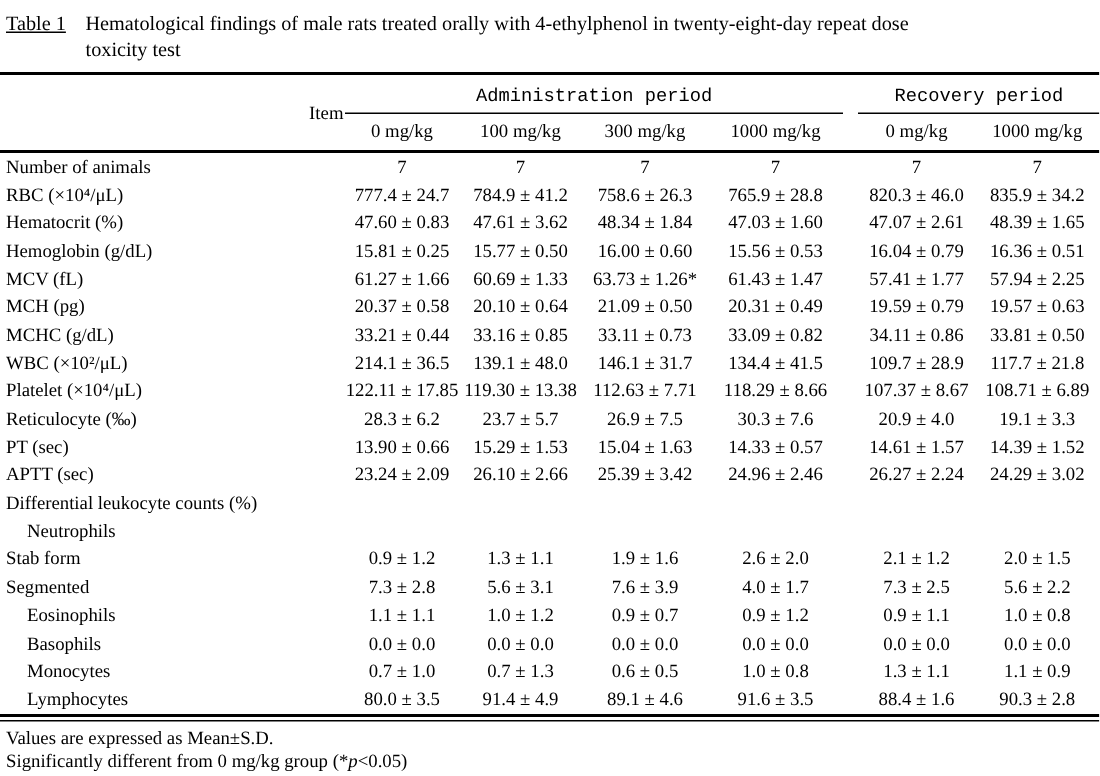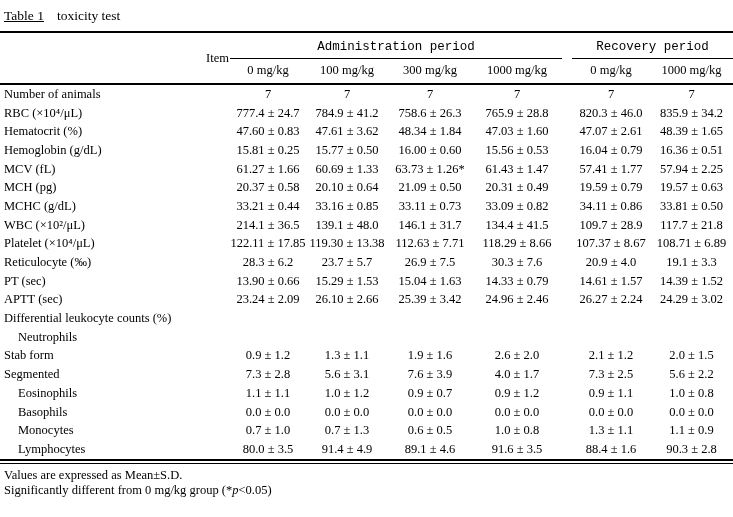--- a/index.html
+++ b/index.html
@@ -87,20 +87,21 @@
   .footnotes .it { font-style: italic; }
 </style>
 </head>
 <body>
 
 <div class="page">
 
   <div class="caption-row">
     <div class="caption-label">Table 1</div>
     <div class="caption-text">
+      <div>Hematological findings of male rats treated orally with 4-ethylphenol in twenty-eight-day repeat dose</div>
       <div>toxicity test</div>
     </div>
   </div>
 
   <table class="data-table">
     <colgroup>
       <col style="width:230px">
       <col style="width:76px">
       <col style="width:82px">
       <col style="width:84px">
@@ -224,21 +225,21 @@
           <td class="val">30.3 ± 7.6</td>
           <td></td>
           <td class="val">20.9 ± 4.0</td>
           <td class="val">19.1 ± 3.3</td>
         </tr>
         <tr>
           <td class="item ind0">PT (sec)</td>
           <td class="val">13.90 ± 0.66</td>
           <td class="val">15.29 ± 1.53</td>
           <td class="val">15.04 ± 1.63</td>
-          <td class="val">14.33 ± 0.79</td>
+          <td class="val">14.33 ± 0.57</td>
           <td></td>
           <td class="val">14.61 ± 1.57</td>
           <td class="val">14.39 ± 1.52</td>
         </tr>
         <tr>
           <td class="item ind0">APTT (sec)</td>
           <td class="val">23.24 ± 2.09</td>
           <td class="val">26.10 ± 2.66</td>
           <td class="val">25.39 ± 3.42</td>
           <td class="val">24.96 ± 2.46</td>

